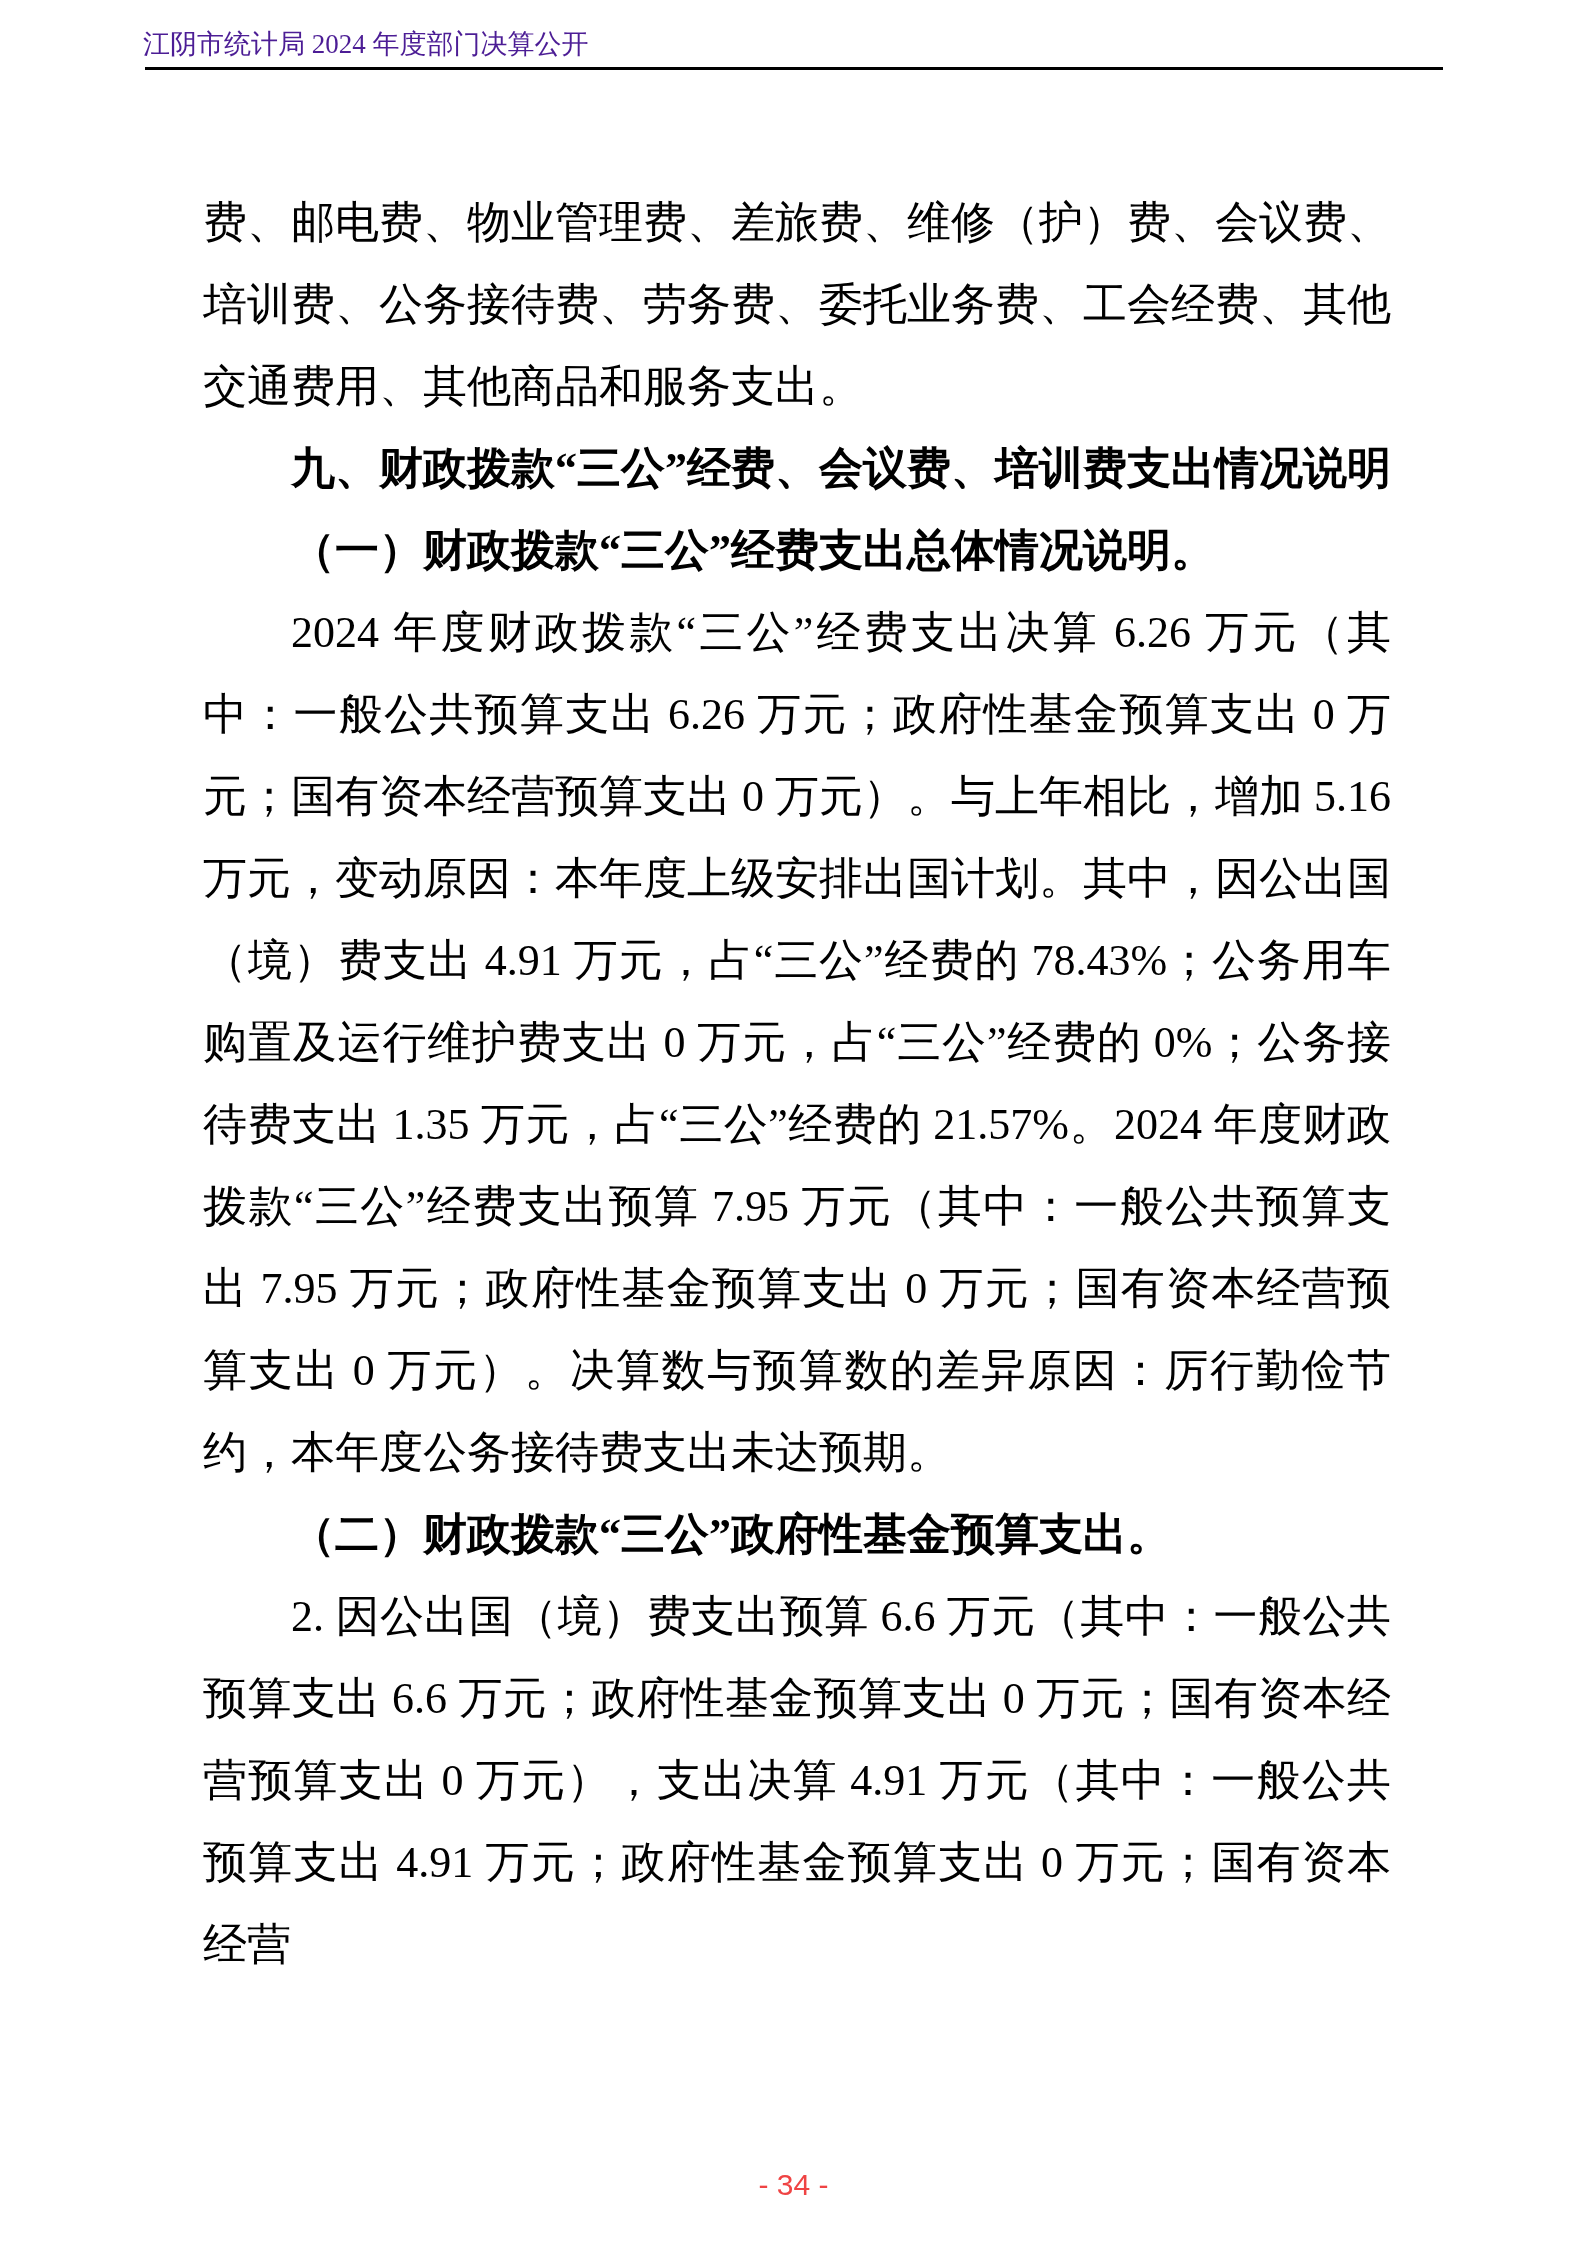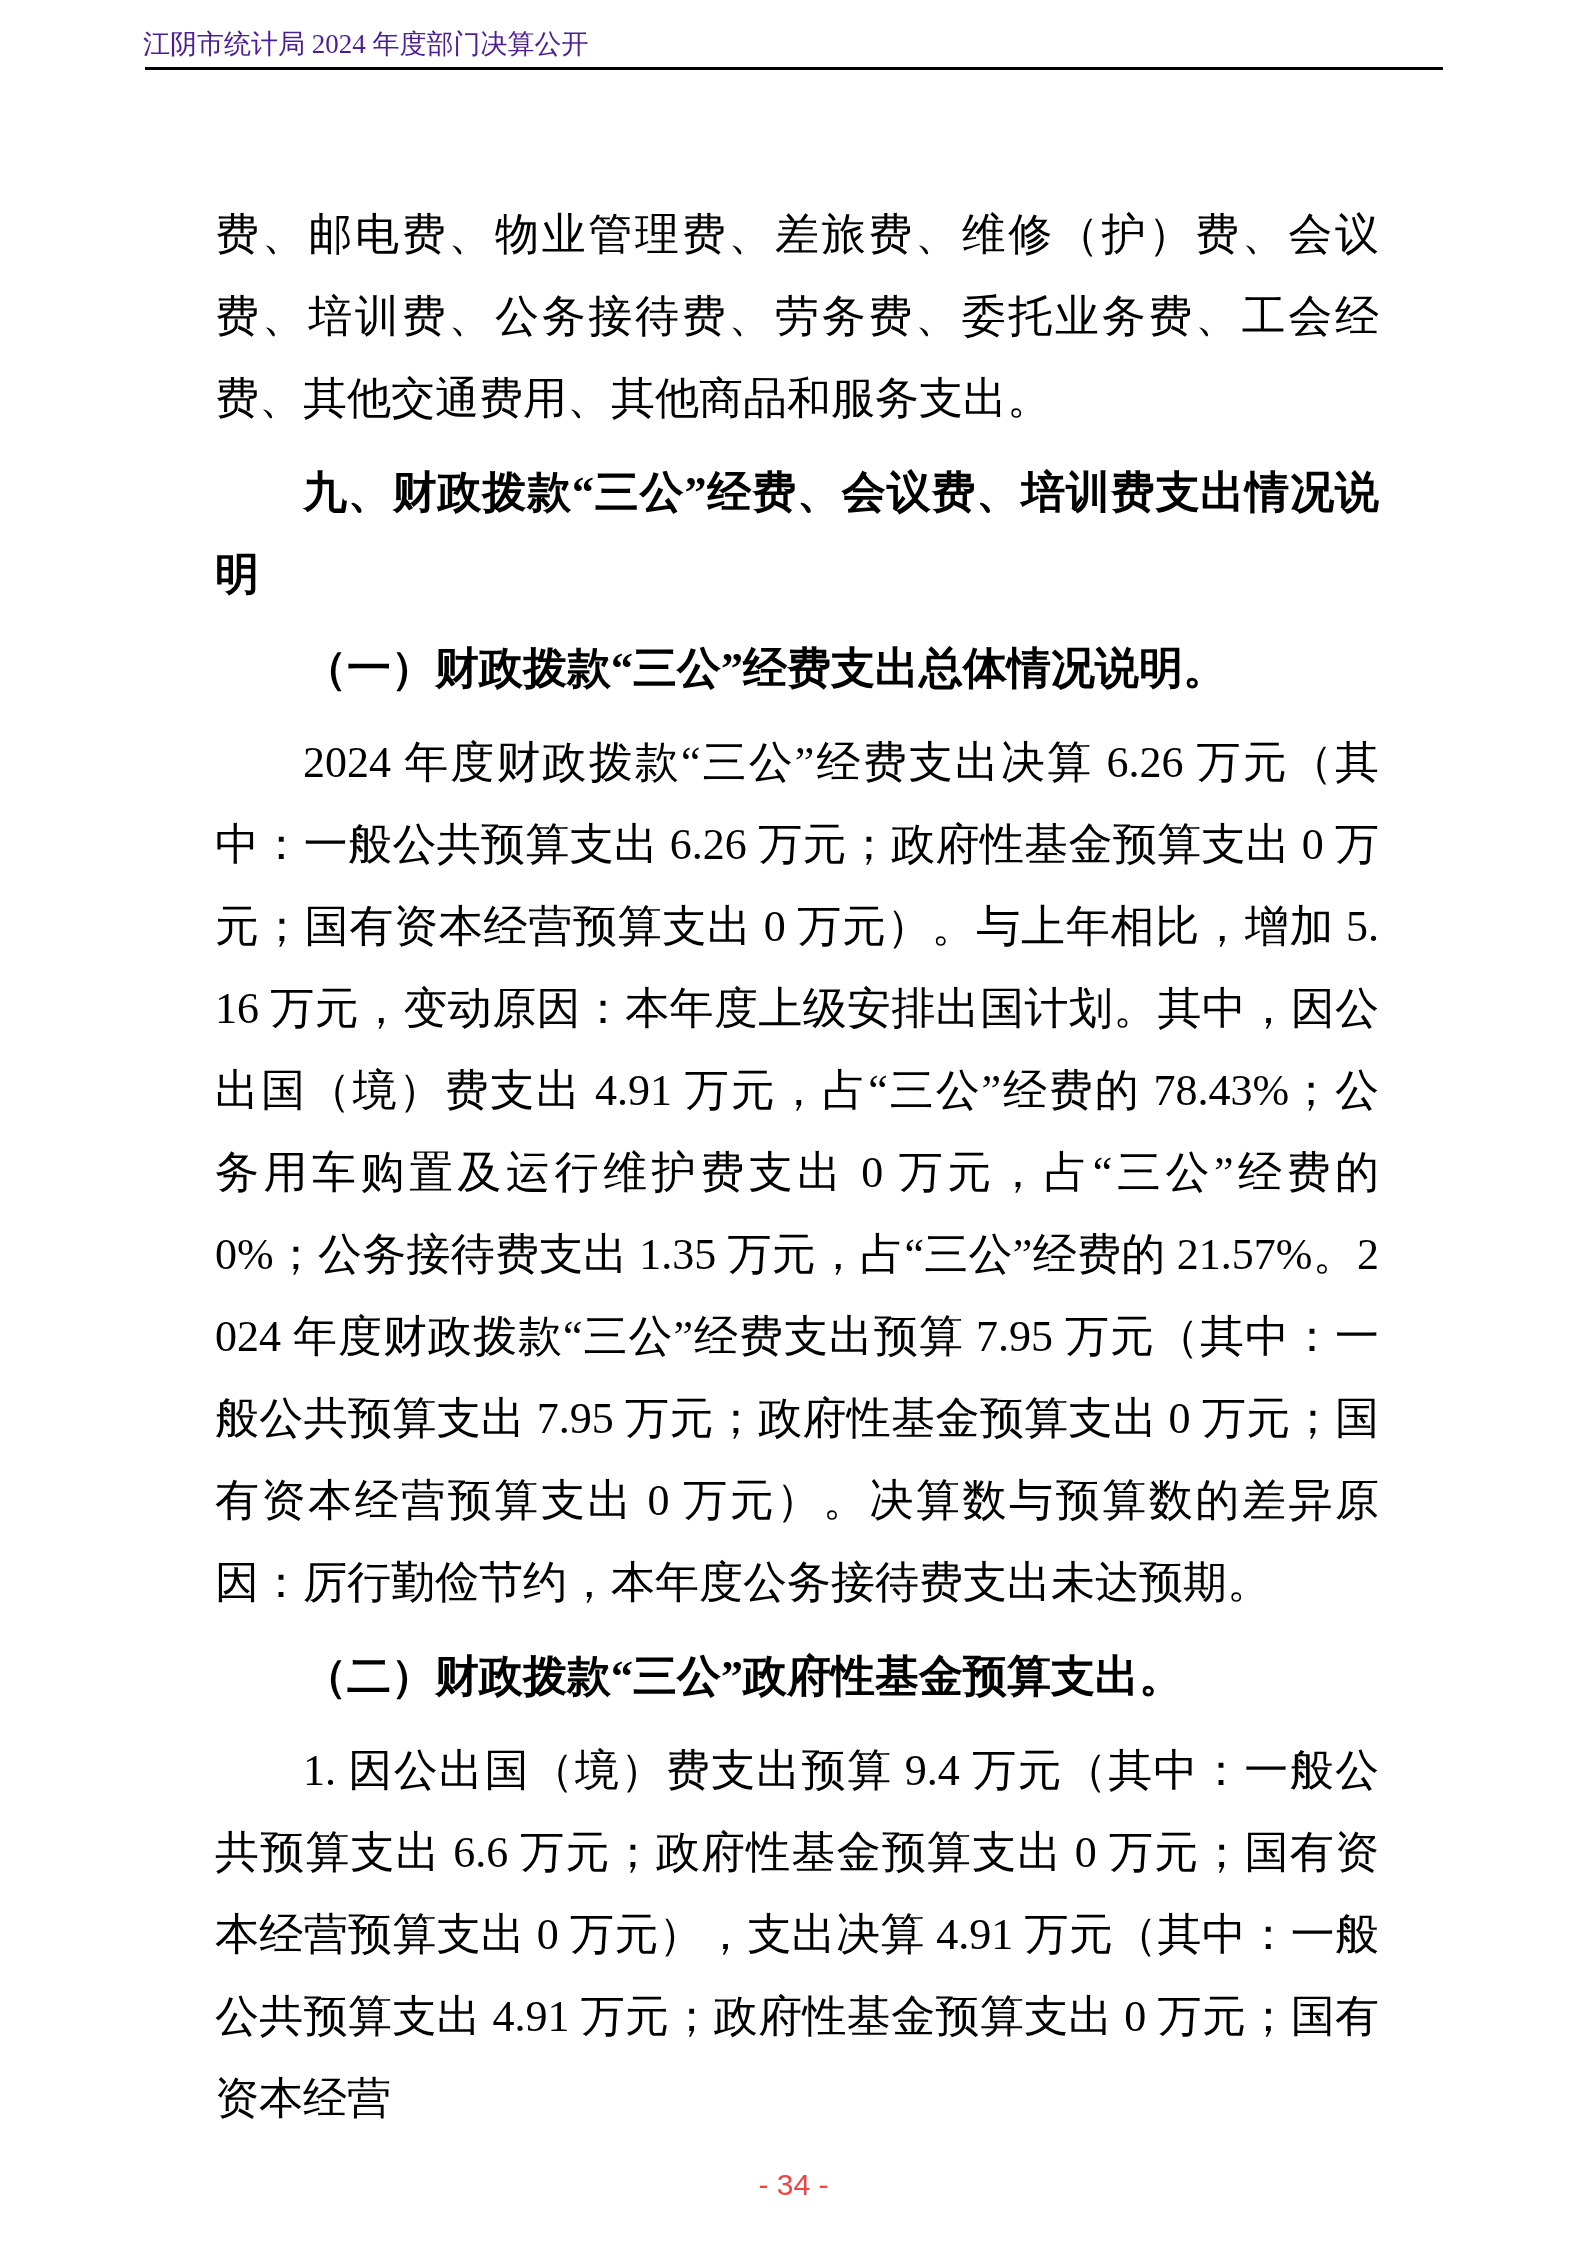--- a/index.html
+++ b/index.html
@@ -38,21 +38,21 @@
     left: 203px;
     top: 182px;
     width: 1188px;
     font-size: 44px;
     line-height: 82px;
     text-align: justify;
     text-justify: inter-character;
     word-break: break-all;
   }
   .para {
-    margin: 12px;
+    margin: 0;
     padding: 0;
   }
   .indent {
     text-indent: 88px;
   }
   .bold {
     font-weight: bold;
   }
   .footer {
     position: absolute;
@@ -76,20 +76,20 @@
   </div>
 
   <div class="header-rule"></div>
 
   <div class="doc-body">
     <p class="para">费、邮电费、物业管理费、差旅费、维修（护）费、会议费、培训费、公务接待费、劳务费、委托业务费、工会经费、其他交通费用、其他商品和服务支出。</p>
     <p class="para indent bold">九、财政拨款“三公”经费、会议费、培训费支出情况说明</p>
     <p class="para indent bold">（一）财政拨款“三公”经费支出总体情况说明。</p>
     <p class="para indent">2024 年度财政拨款“三公”经费支出决算 6.26 万元（其中：一般公共预算支出 6.26 万元；政府性基金预算支出 0 万元；国有资本经营预算支出 0 万元）。与上年相比，增加 5.16 万元，变动原因：本年度上级安排出国计划。其中，因公出国（境）费支出 4.91 万元，占“三公”经费的 78.43%；公务用车购置及运行维护费支出 0 万元，占“三公”经费的 0%；公务接待费支出 1.35 万元，占“三公”经费的 21.57%。2024 年度财政拨款“三公”经费支出预算 7.95 万元（其中：一般公共预算支出 7.95 万元；政府性基金预算支出 0 万元；国有资本经营预算支出 0 万元）。决算数与预算数的差异原因：厉行勤俭节约，本年度公务接待费支出未达预期。</p>
     <p class="para indent bold">（二）财政拨款“三公”政府性基金预算支出。</p>
-    <p class="para indent">1. 因公出国（境）费支出预算 9.4 万元（其中：一般公共预算支出 6.6 万元；政府性基金预算支出 0 万元；国有资本经营预算支出 0 万元），支出决算 4.91 万元（其中：一般公共预算支出 4.91 万元；政府性基金预算支出 0 万元；国有资本经营</p>
+    <p class="para indent">2. 因公出国（境）费支出预算 6.6 万元（其中：一般公共预算支出 6.6 万元；政府性基金预算支出 0 万元；国有资本经营预算支出 0 万元），支出决算 4.91 万元（其中：一般公共预算支出 4.91 万元；政府性基金预算支出 0 万元；国有资本经营</p>
   </div>
 
   <div class="footer">
     <span>- 34 -</span>
   </div>
 
 </div>
 
 </body></html>

